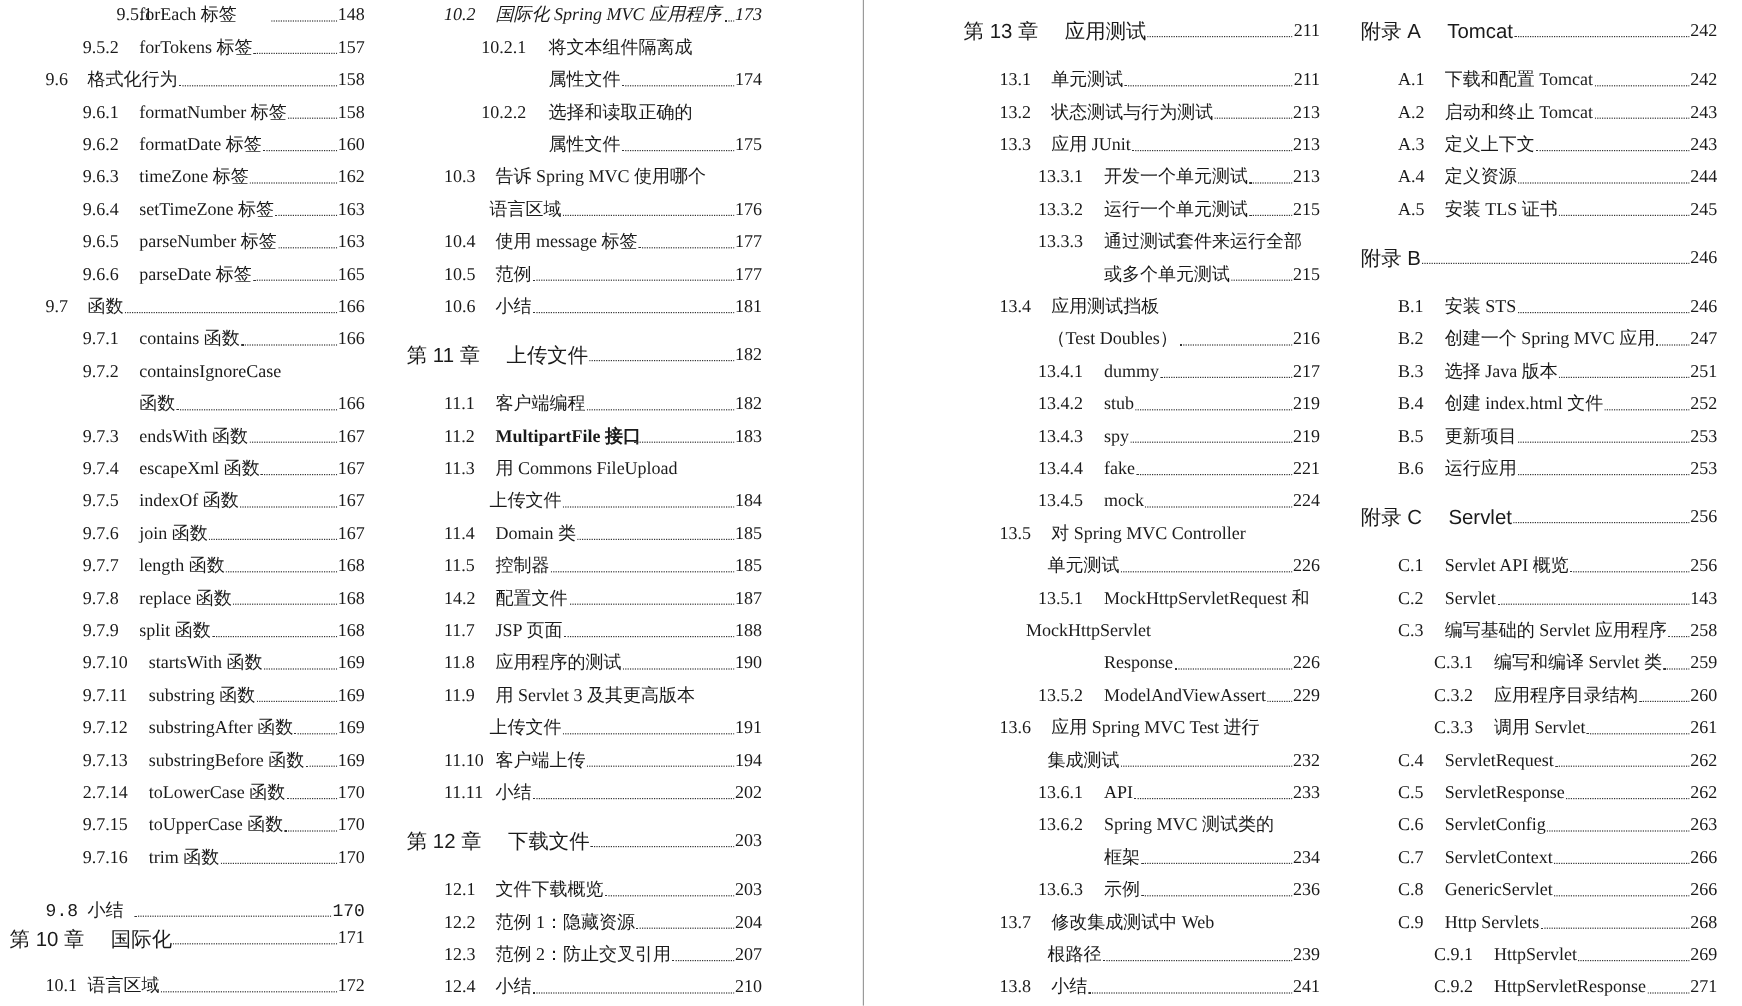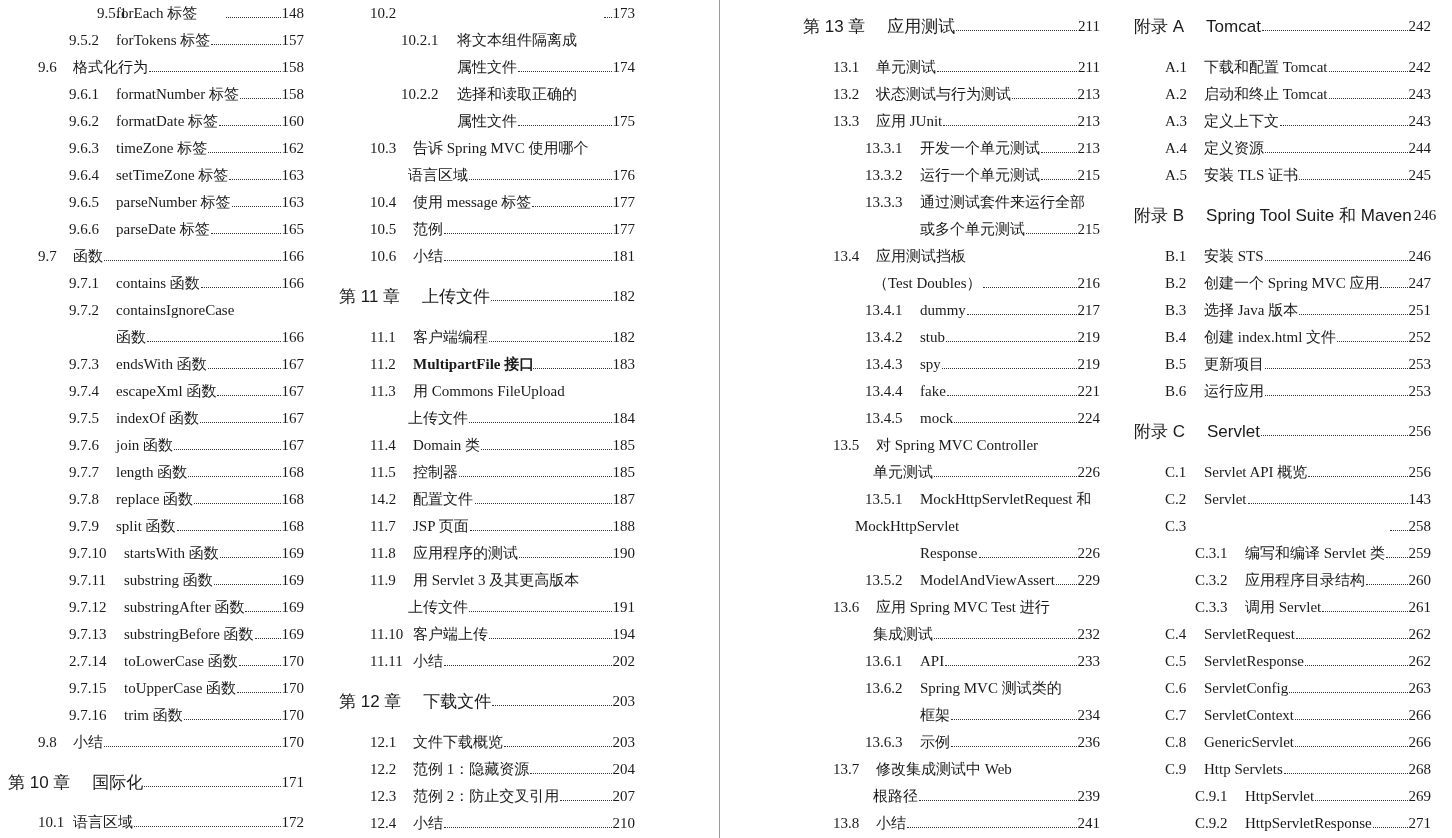--- a/index.html
+++ b/index.html
@@ -202,21 +202,21 @@
       <span class="leader"></span>
       <span class="page">170</span>
     </div>
     <div class="entry" style="top: 702px;">
       <span class="num" style="margin-left: 69px;">9.7.16</span>
       <span class="title" style="position: absolute; left: 124px;">trim 函数</span>
       <span style="flex: 0 0 auto; width: 76.25px;"></span>
       <span class="leader"></span>
       <span class="page">170</span>
     </div>
-    <div class="entry" style="top: 729px;">
+    <div class="entry" style="top: 746px; font-family: Liberation Mono, monospace;">
       <span class="num" style="margin-left: 38px;">9.8</span>
       <span class="title" style="position: absolute; left: 73px;">小结</span>
       <span style="flex: 0 0 auto; width: 46.25px;"></span>
       <span class="leader"></span>
       <span class="page">170</span>
     </div>
     <div class="entry chapter" style="top: 769px;">
       <span class="num" style="margin-left: 8px;">第 10 章</span>
       <span class="title" style="margin-left: 22px;">国际化</span>
       <span class="leader"></span>
@@ -224,22 +224,23 @@
     </div>
     <div class="entry" style="top: 809px;">
       <span class="num" style="margin-left: 38px;">10.1</span>
       <span class="title" style="position: absolute; left: 73px;">语言区域</span>
       <span style="flex: 0 0 auto; width: 68.75px;"></span>
       <span class="leader"></span>
       <span class="page">172</span>
     </div>
   </div>
 <div id="col2" class="col" style="left:330px; width:305px;">
-    <div class="entry" style="top: 0px;">
+    <div class="entry" style="top: 0px; font-style: italic;">
       <span class="num" style="margin-left: 40px;">10.2</span>
+      <span class="title" style="position: absolute; left: 83px;">国际化 Spring MVC 应用程序</span>
       <span style="flex: 0 0 auto; width: 207.188px;"></span>
       <span class="leader"></span>
       <span class="page">173</span>
     </div>
     <div class="entry nolead" style="top: 27px;">
       <span class="num" style="margin-left: 71px;">10.2.1</span>
       <span class="title" style="position: absolute; left: 127px;">将文本组件隔离成</span>
       <span style="flex: 0 0 auto; width: 138.5px;"></span>
     </div>
     <div class="entry cont" style="top: 54px;">
@@ -628,21 +629,20 @@
     </div>
     <div class="entry" style="top: 162px;">
       <span class="num" style="margin-left: 40px;">A.5</span>
       <span class="title" style="position: absolute; left: 79px;">安装 TLS 证书</span>
       <span style="flex: 0 0 auto; width: 111.078px;"></span>
       <span class="leader"></span>
       <span class="page">245</span>
     </div>
     <div class="entry chapter" style="top: 202px;">
       <span class="num" style="margin-left: 9px;">附录 B</span>
-      <span class="title" style="margin-left: 22px;">Spring Tool Suite 和 Maven</span>
       <span class="leader"></span>
       <span class="page">246</span>
     </div>
     <div class="entry" style="top: 243px;">
       <span class="num" style="margin-left: 40px;">B.1</span>
       <span class="title" style="position: absolute; left: 79px;">安装 STS</span>
       <span style="flex: 0 0 auto; width: 77.3438px;"></span>
       <span class="leader"></span>
       <span class="page">246</span>
     </div>
@@ -696,20 +696,21 @@
     </div>
     <div class="entry" style="top: 486px;">
       <span class="num" style="margin-left: 40px;">C.2</span>
       <span class="title" style="position: absolute; left: 79px;">Servlet</span>
       <span style="flex: 0 0 auto; width: 60.2344px;"></span>
       <span class="leader"></span>
       <span class="page">143</span>
     </div>
     <div class="entry" style="top: 513px;">
       <span class="num" style="margin-left: 40px;">C.3</span>
+      <span class="title" style="position: absolute; left: 79px;">编写基础的 Servlet 应用程序</span>
       <span style="flex: 0 0 auto; width: 202.734px;"></span>
       <span class="leader"></span>
       <span class="page">258</span>
     </div>
     <div class="entry" style="top: 540px;">
       <span class="num" style="margin-left: 70px;">C.3.1</span>
       <span class="title" style="position: absolute; left: 120px;">编写和编译 Servlet 类</span>
       <span style="flex: 0 0 auto; width: 157.484px;"></span>
       <span class="leader"></span>
       <span class="page">259</span>

